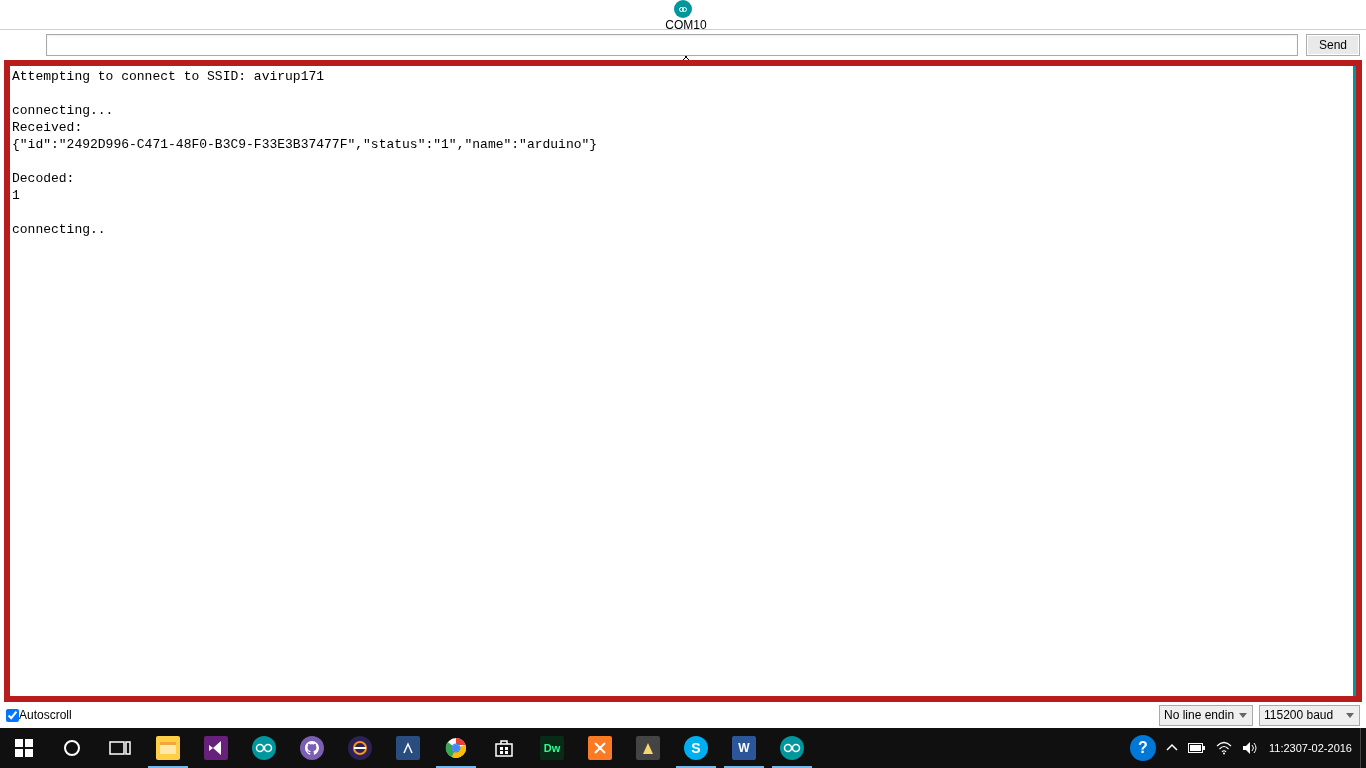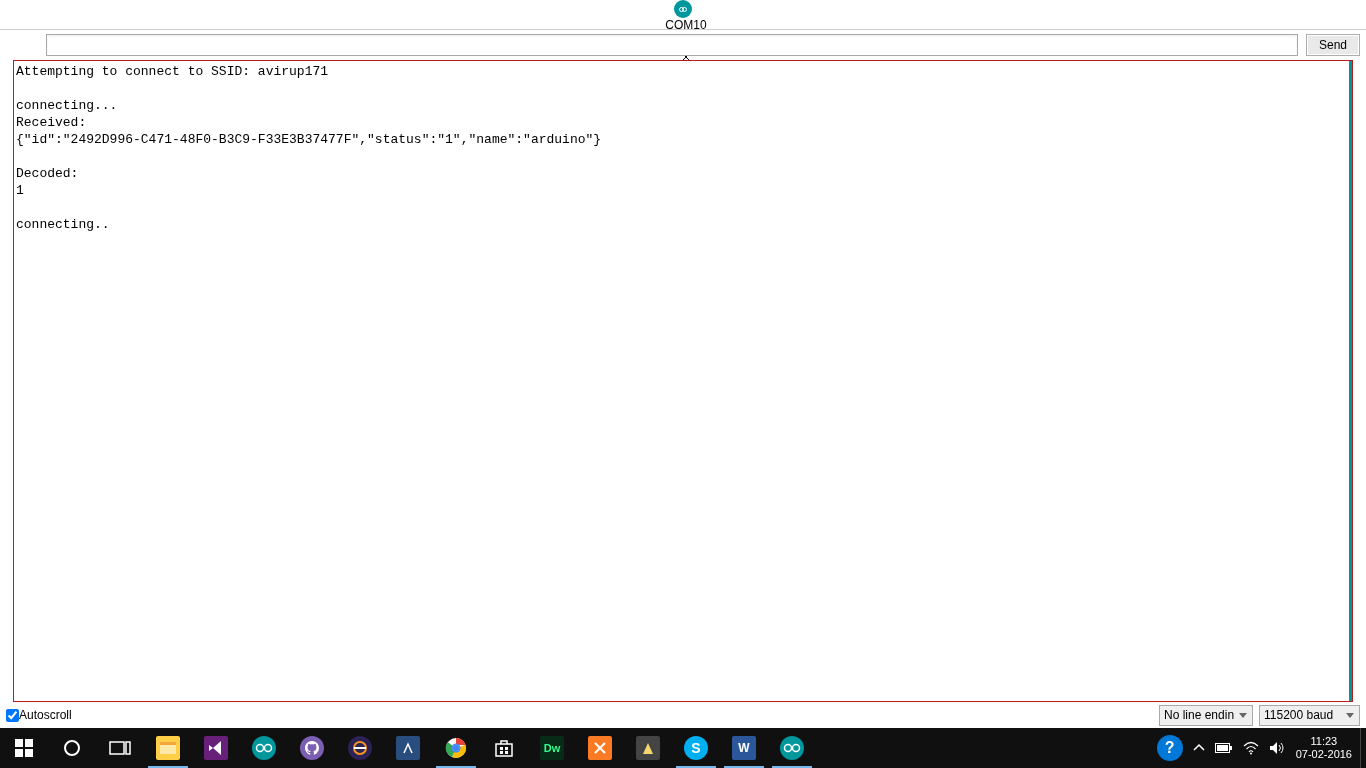--- a/index.html
+++ b/index.html
@@ -48,22 +48,22 @@
     }
     .send-btn {
       width: 54px; height: 22px;
       font-size: 12px;
       background: #e9e9e9; border: 1px solid #adadad;
       box-shadow: inset 0 0 0 1px #fff;
     }
 
     
     .output-wrap {
-      flex: 1; margin: 0 13px; position: relative;
-      border: 1px solid #b91c1c; background: #fff;
+      flex: 1; margin: 0 4px; position: relative;
+      border: 6px solid #b91c1c; background: #fff;
       overflow: hidden;
     }
     .output {
       padding: 2px 2px;
       font-family: "Courier New", Consolas, monospace;
       font-size: 13px; line-height: 17px; white-space: pre;
       color: #000;
     }
     .output-sb {
       position: absolute; right: 0; top: 0; bottom: 0;
@@ -113,21 +113,21 @@
     .tb-spacer { flex: 1; }
     .tb-right {
       display: flex; align-items: center; height: 100%;
     }
     .tray-ic {
       height: 40px; padding: 0 5px;
       display: flex; align-items: center; justify-content: center;
     }
     .clock {
       height: 40px; padding: 0 8px 0 6px;
-      display: flex; flex-direction: column;
+      display: flex; flex-direction: row;
       align-items: center; justify-content: center;
       font-size: 11px; line-height: 13px; color: #fff;
     }
     .show-desktop {
       width: 6px; height: 40px; border-left: 1px solid #444;
     }
 
     
     .sq { width: 24px; height: 24px; border-radius: 2px;
           display: flex; align-items: center; justify-content: center;

